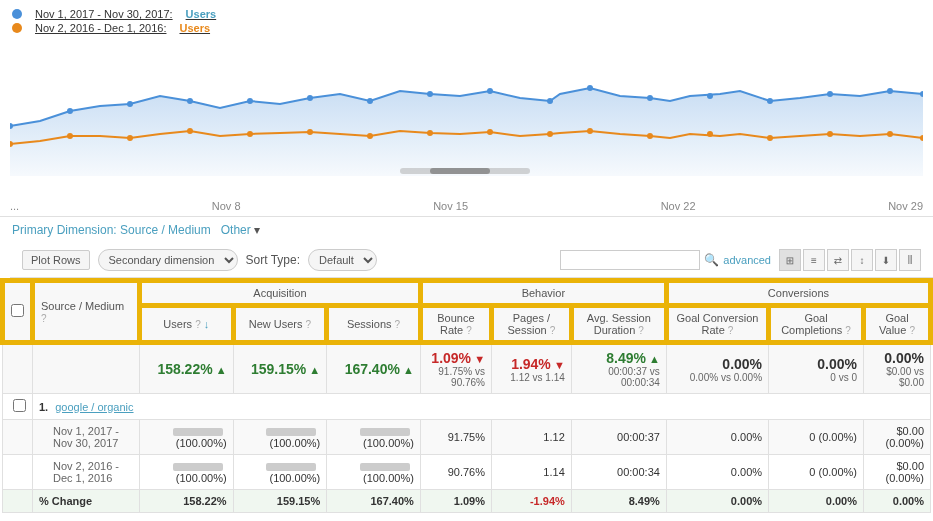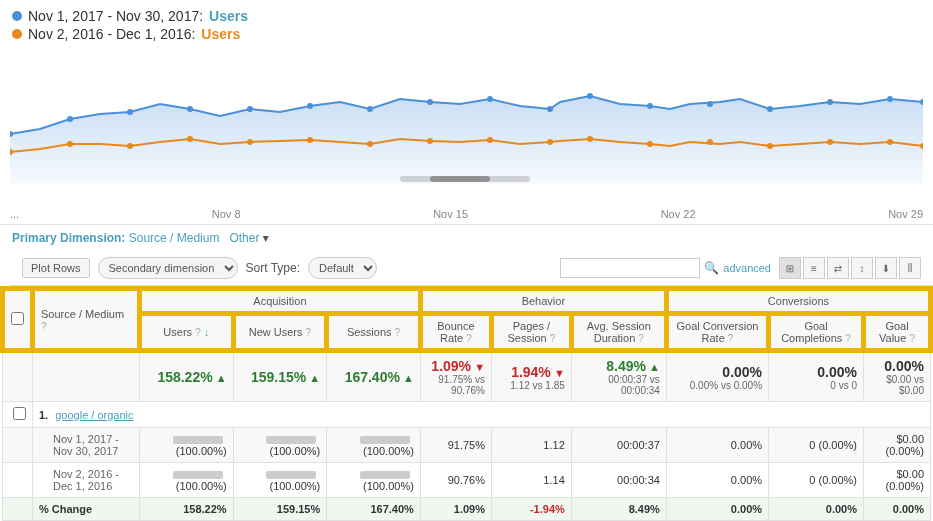--- a/index.html
+++ b/index.html
@@ -1,29 +1,29 @@
 <!DOCTYPE html>
 <html><head>
   <meta charset="utf-8">
   <style>
     * { box-sizing: border-box; margin: 0; padding: 0; }
     body { font-family: Arial, sans-serif; font-size: 12px; color: #333; background: #fff; width: 933px; }
-    .legend-item { display: flex; align-items: center; gap: 6px; margin-bottom: 2px; font-size: 14px; }
+    .legend-item { display: flex; align-items: center; gap: 13px; margin-bottom: 2px; font-size: 11px; text-decoration: underline; }
     .legend-dot { width: 10px; height: 10px; border-radius: 50%; display: inline-block; }
     .legend-dot.blue { background: #4a90d9; }
     .legend-dot.orange { background: #e8891c; }
     
     .chart-title { text-align: center; font-size: 20px; color: #4a9fbf; letter-spacing: 2px; font-weight: normal; margin-top: -30px; }
     
     .chart-container { position: relative; width: 100%; height: 160px; background: #fff; padding: 0 10px; }
     
     .x-axis { display: flex; justify-content: space-between; padding: 4px 10px; color: #888; font-size: 11px; }
     
     .primary-dimension { padding: 6px 12px; font-size: 12px; color: #555; border-top: 1px solid #e0e0e0; }
-    .primary-dimension span { color: #4a9fbf; cursor: pointer; font-weight: bold; }
+    .primary-dimension span { color: #4a9fbf; cursor: pointer; }
     .primary-dimension a { color: #4a9fbf; text-decoration: none; }
     
     .toolbar { display: flex; align-items: center; padding: 6px 12px; border-bottom: 1px solid #e0e0e0; gap: 8px; margin-left: 10px; }
     .btn-small { border: 1px solid #ccc; background: #f5f5f5; padding: 3px 8px; font-size: 11px; color: #555; cursor: pointer; border-radius: 2px; }
     .select-small { border: 1px solid #ccc; background: #f5f5f5; padding: 3px 6px; font-size: 11px; color: #555; cursor: pointer; border-radius: 11px; }
     .search-box { margin-left: auto; display: flex; align-items: center; gap: 4px; }
     .search-input { border: 1px solid #ccc; padding: 3px 6px; font-size: 11px; width: 140px; }
     .search-link { color: #4a9fbf; font-size: 11px; cursor: pointer; text-decoration: none; }
     .icon-group { display: flex; gap: 2px; }
     .icon-btn { border: 1px solid #ccc; background: #f5f5f5; width: 22px; height: 22px; display: flex; align-items: center; justify-content: center; cursor: pointer; font-size: 10px; color: #666; }
@@ -249,21 +249,21 @@
       </td>
       <td class="summary-metric">
         <div><span class="metric-value neg">1.09%</span>
         <span class="down-arrow">▼</span></div>
         <div class="metric-sub">91.75% vs</div>
         <div class="metric-sub">90.76%</div>
       </td>
       <td class="summary-metric">
         <div><span class="metric-value neg">1.94%</span>
         <span class="down-arrow">▼</span></div>
-        <div class="metric-sub">1.12 vs 1.85</div>
+        <div class="metric-sub">1.12 vs 1.14</div>
       </td>
       <td class="summary-metric">
         <div><span class="metric-value pos">8.49%</span>
         <span class="up-arrow">▲</span></div>
         <div class="metric-sub">00:00:37 vs</div>
         <div class="metric-sub">00:00:34</div>
       </td>
       <td class="summary-metric">
         <div><span class="metric-value">0.00%</span></div>
         <div class="metric-sub">0.00% vs 0.00%</div>

